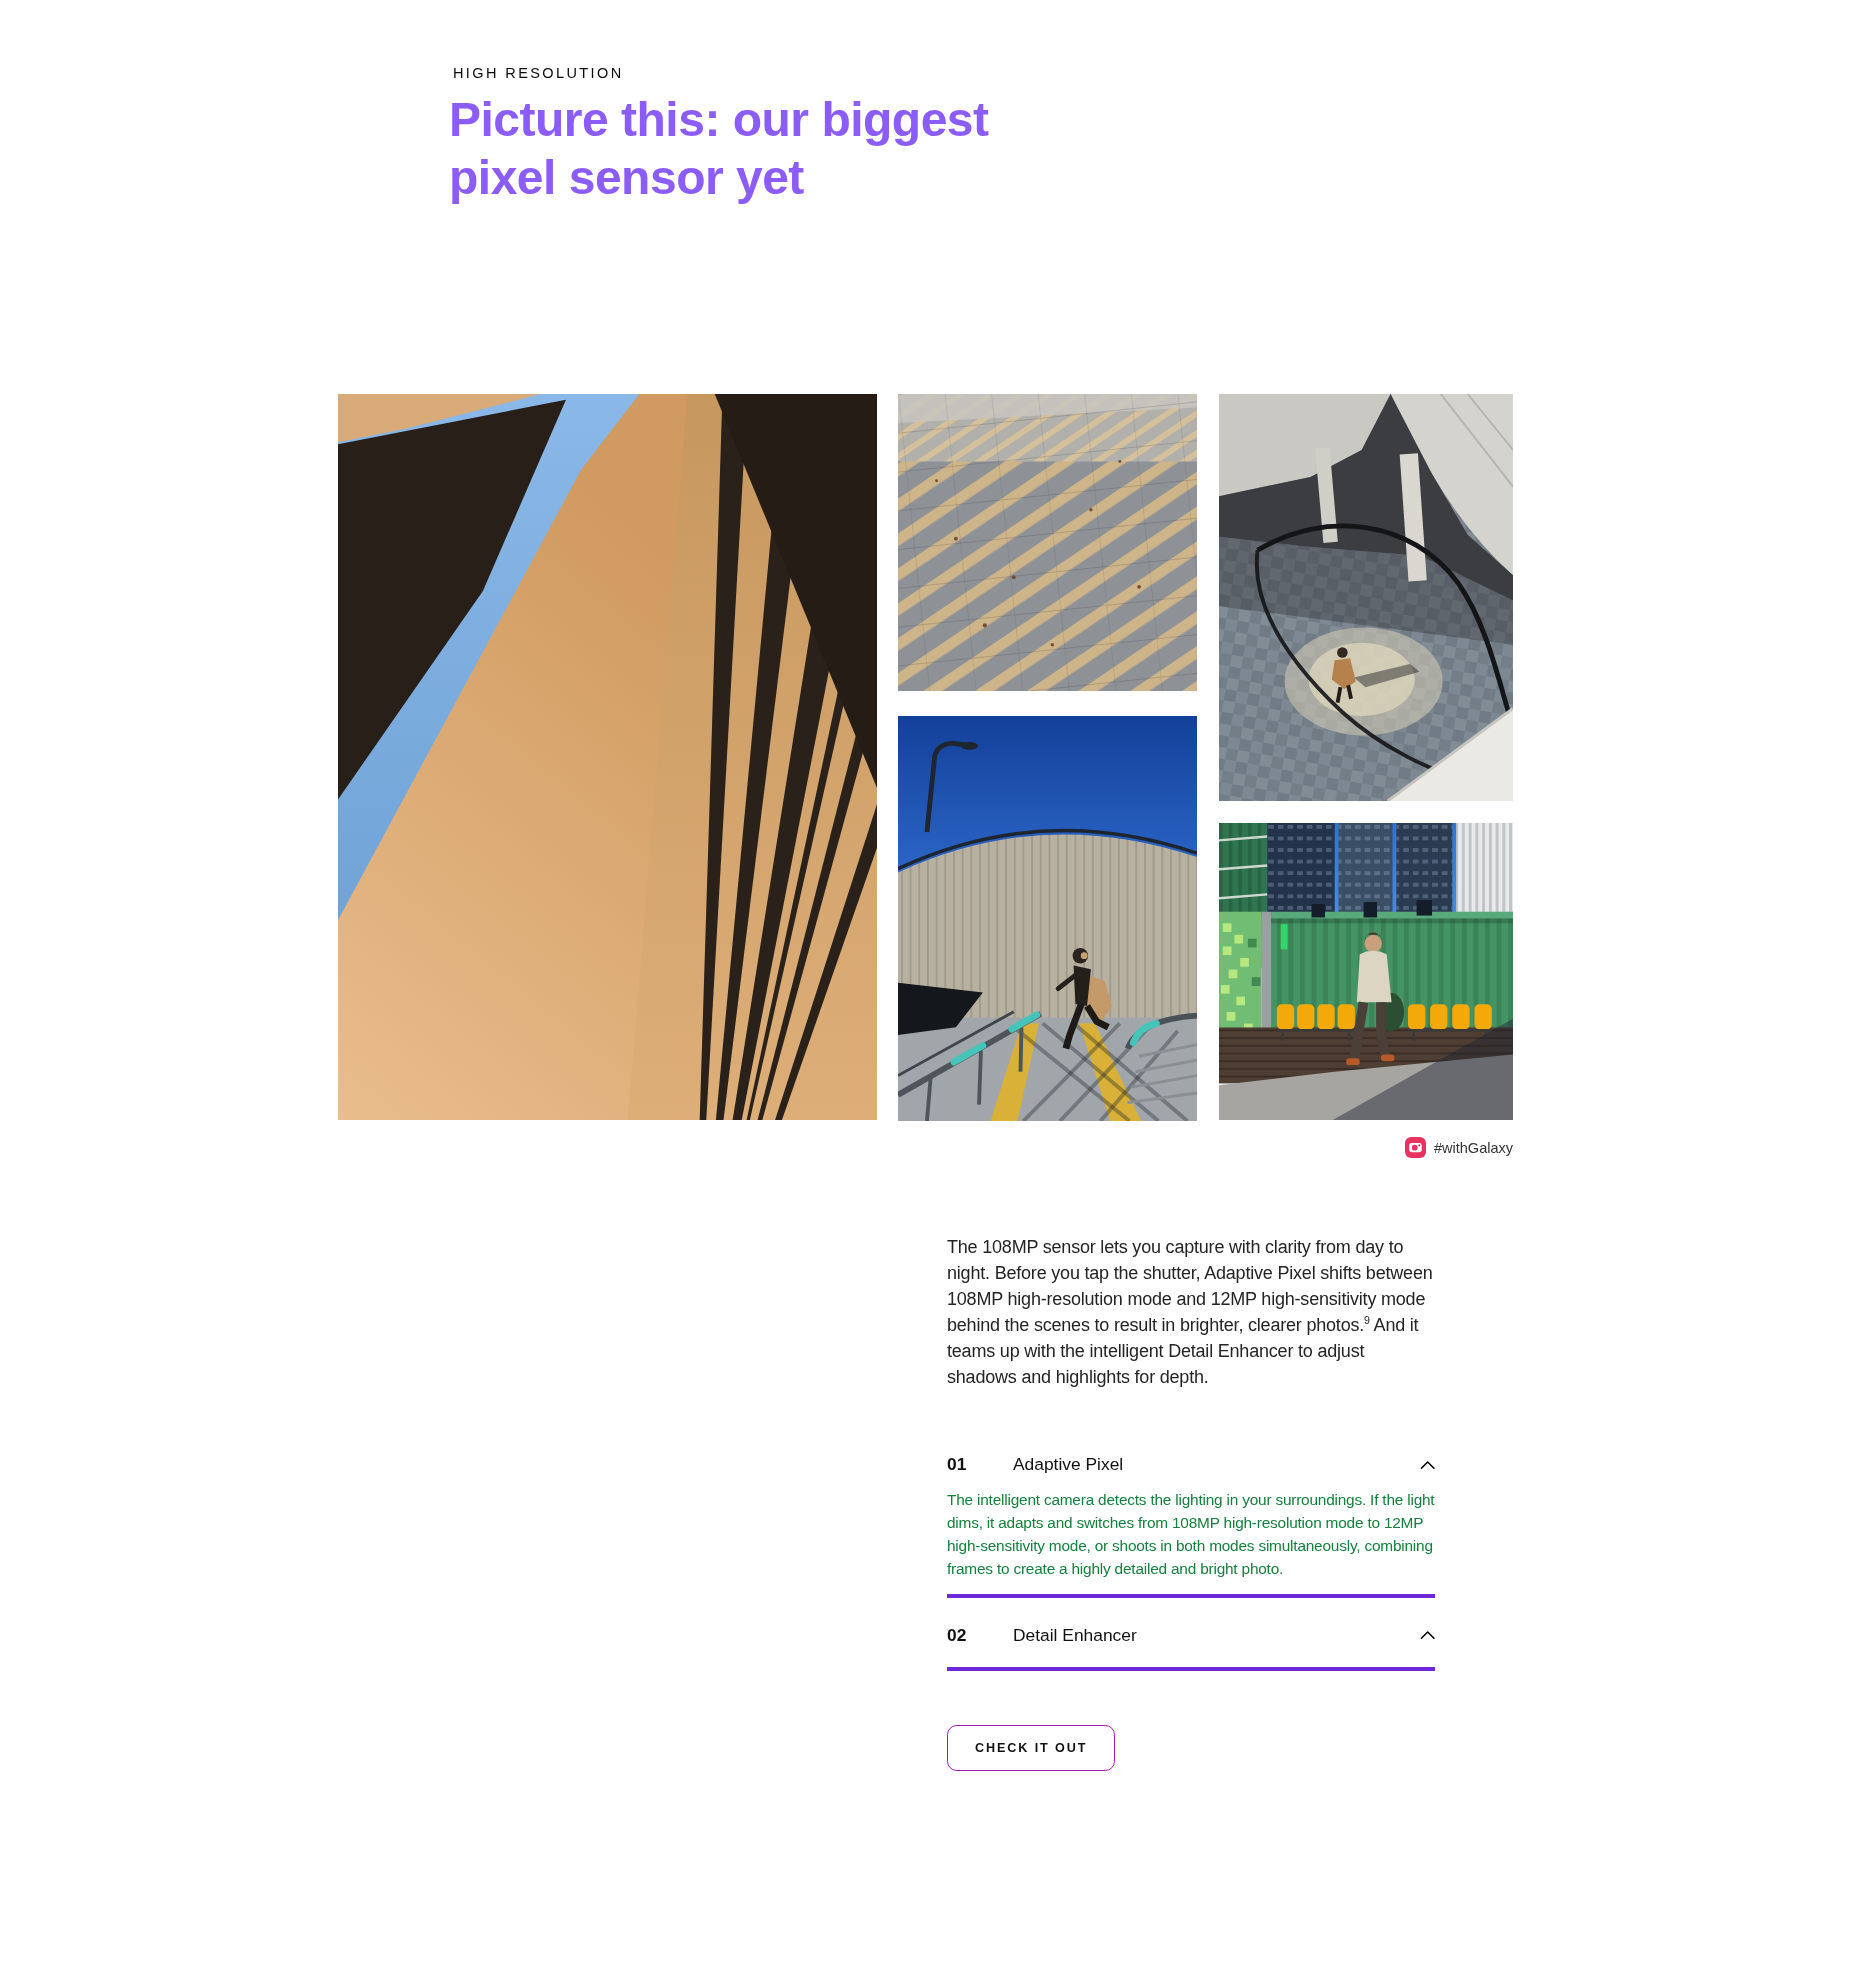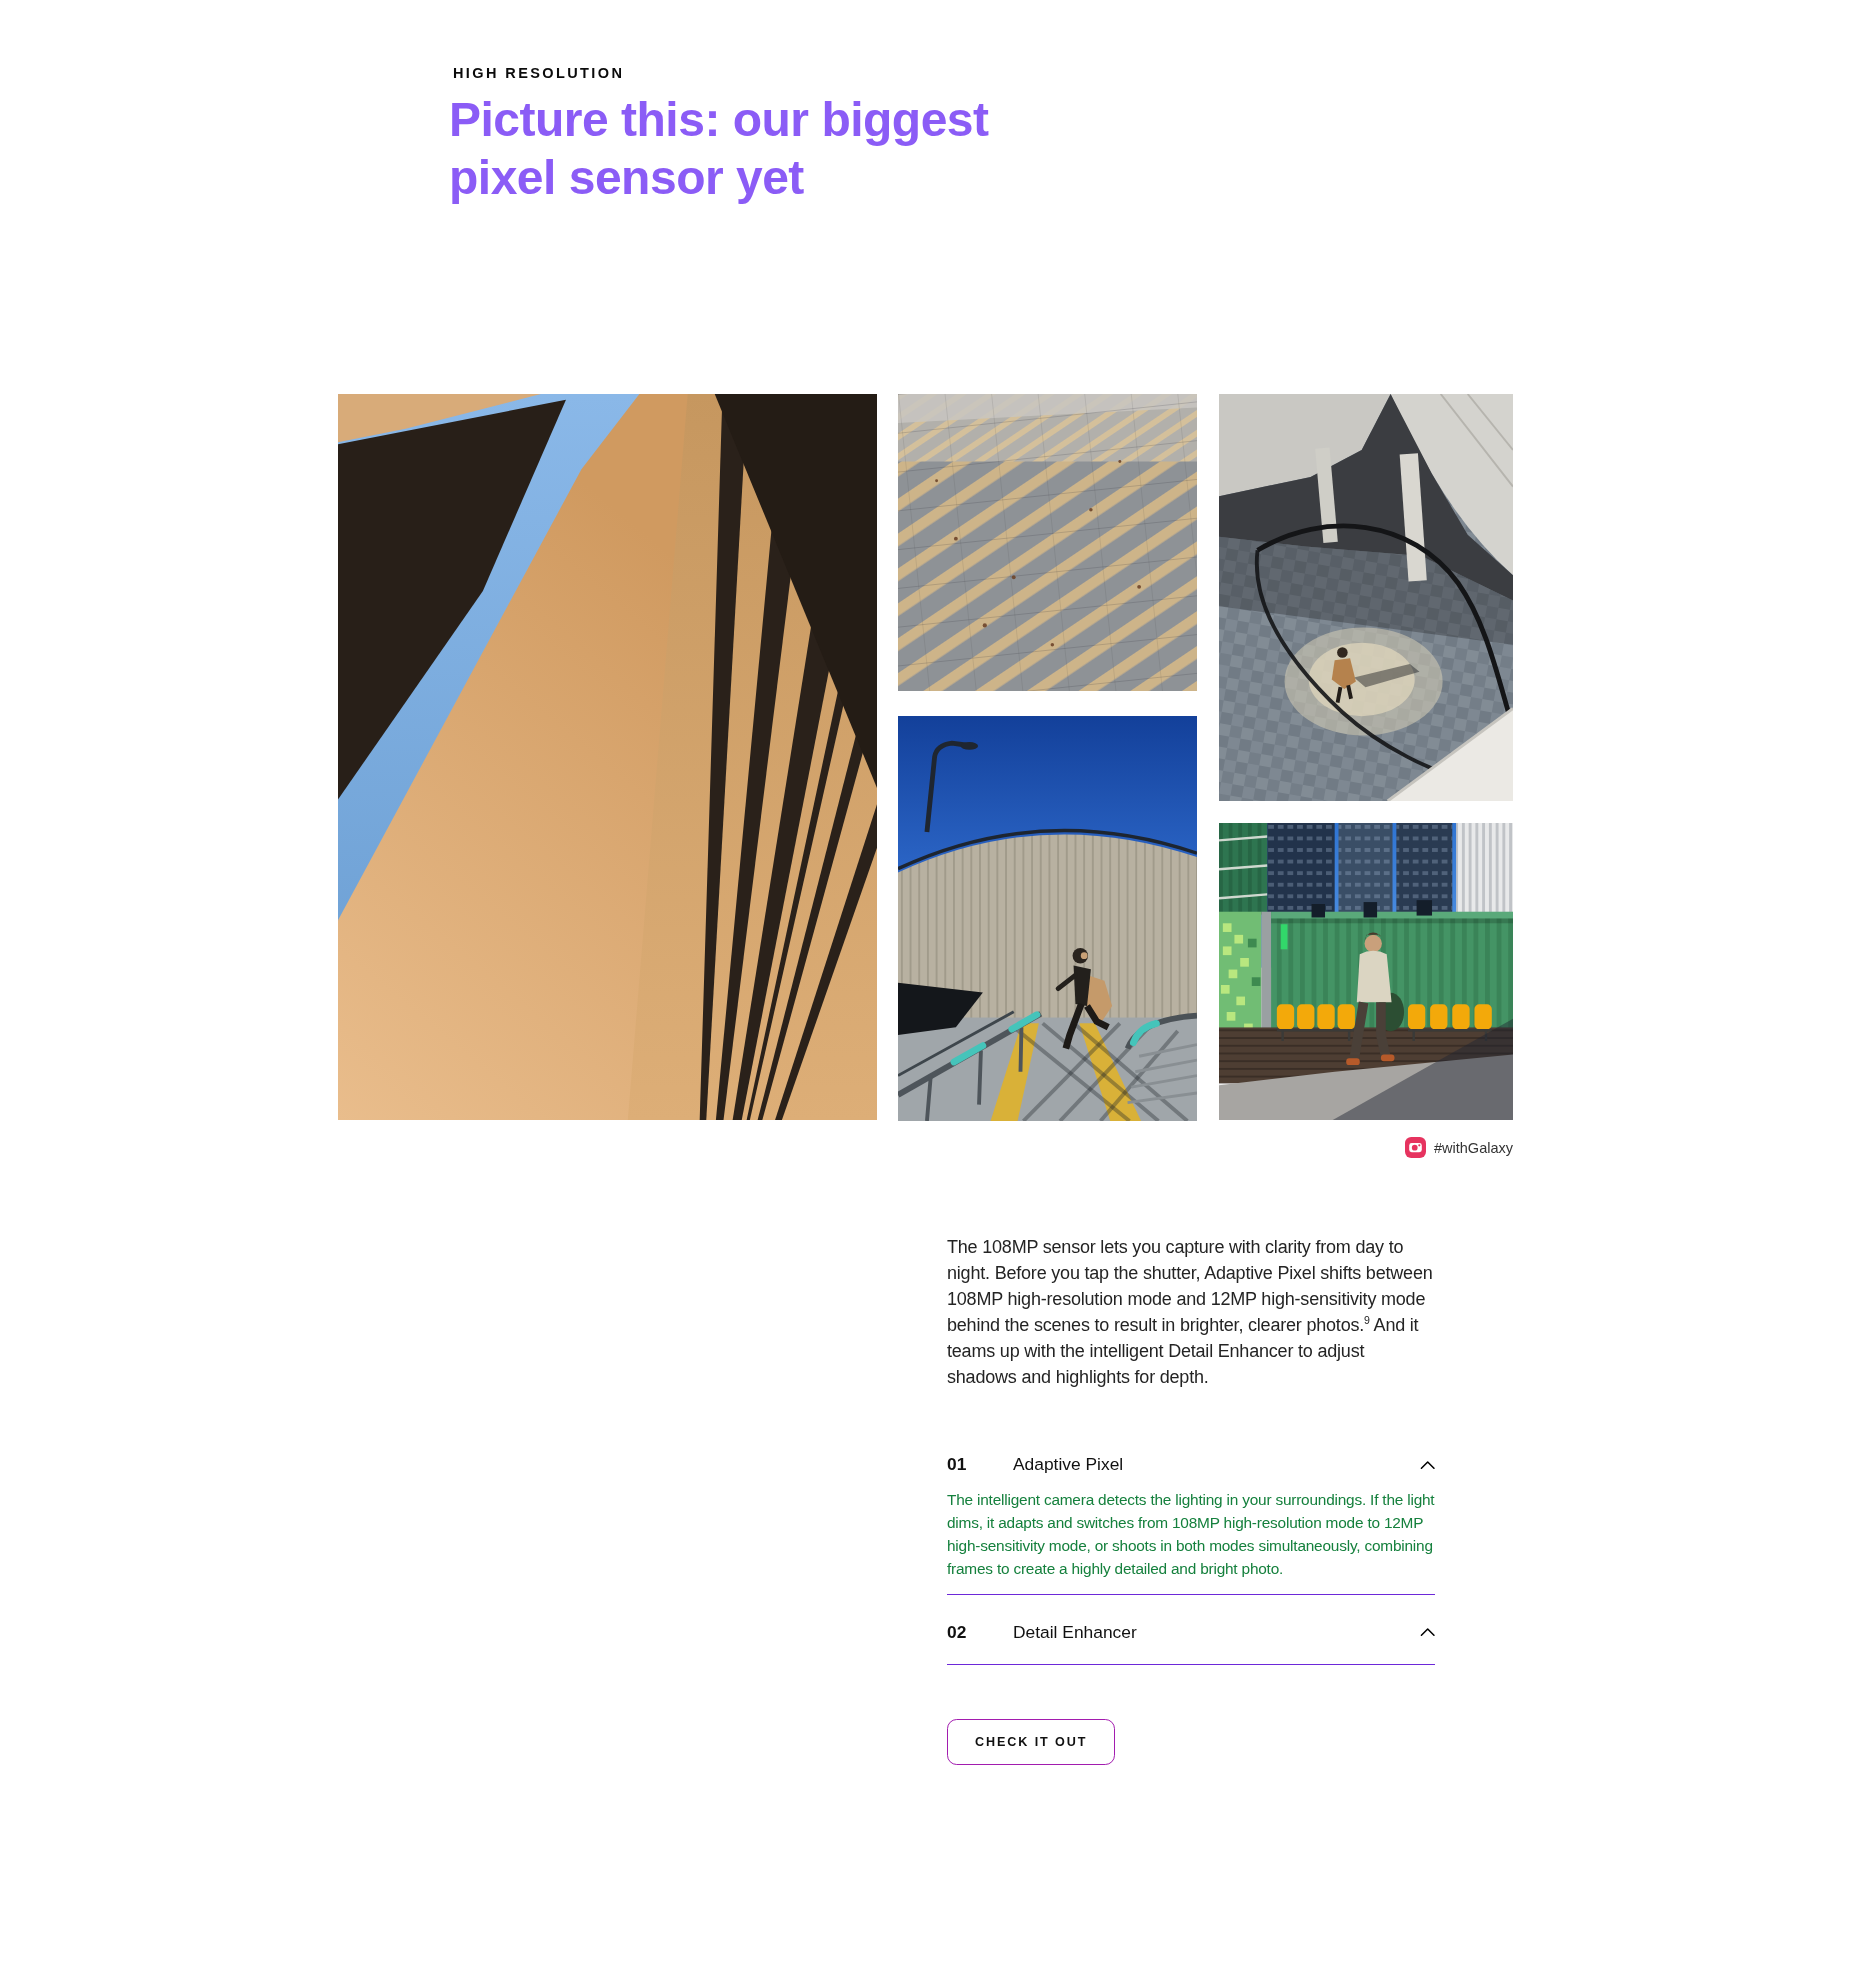--- a/index.html
+++ b/index.html
@@ -4,21 +4,21 @@
 <style>
   * { box-sizing: border-box; }
   html,body { margin:0; padding:0; }
   body {
     width:1854px; height:1986px; position:relative; overflow:hidden;
     background:#ffffff; color:#000;
     font-family:"Liberation Sans", sans-serif;
   }
   .eyebrow {
     position:absolute; left:453px; top:65px; margin:0;
-    font-size:14.5px; font-weight:700; letter-spacing:2.4px; color:#0b0b0b;text-align:center;
+    font-size:14.5px; font-weight:400; letter-spacing:2.4px; color:#0b0b0b;text-align:center;
   }
   .title {
     position:absolute; left:449px; top:91px; width:552px; margin:0;
     font-size:48px; line-height:58px; font-weight:700; letter-spacing:-0.5px; color:#8b5cf6;
   }
   .gallery { position:absolute; left:338px; top:394px; width:1175px; height:882px; }
   .ph { position:absolute; margin:0; overflow:hidden; background:#eee; }
   .ph svg { display:block; width:100%; height:100%; }
   .ph1 { left:0;   top:0;   width:539px; height:726px; }
   .ph2 { left:560px; top:0;   width:299px; height:297px; }
@@ -28,21 +28,21 @@
   .hashtag {
     position:absolute; right:0; top:742px; height:23px;
     display:flex; align-items:center; gap:7.7px;
     font-size:14.5px; color:#343434;
   }
   .hashtag svg { display:block; }
   .content { position:absolute; left:935px; top:1234px; width:488px;margin-left:12px; }
   .intro { margin:0; font-size:18px; line-height:26px; letter-spacing:-0.2px; color:#242424; }
   .intro sup { font-size:10.6px; line-height:0; }
   .accordion { margin-top:60px; }
-  .acc-item { border-bottom:1px solid #6d28d9; padding-bottom:13.5px; }
+  .acc-item { border-bottom:4px solid #6d28d9; padding-bottom:13.5px; }
   .acc-item + .acc-item { padding-top:23px; }
   .acc-head {
     display:flex; align-items:center; padding:3.9px 0 7.7px;
     font-size:17.4px; color:#111; cursor:pointer;
   }
   .acc-num { font-weight:700; width:66px; flex:none; }
   .acc-label { flex:1; }
   .chev { margin-left:auto; flex:none; display:flex; align-items:center; }
   .acc-body {
     margin:5.8px 0 0; font-size:15.4px; line-height:23px; letter-spacing:-0.2px; color:#15803d;

